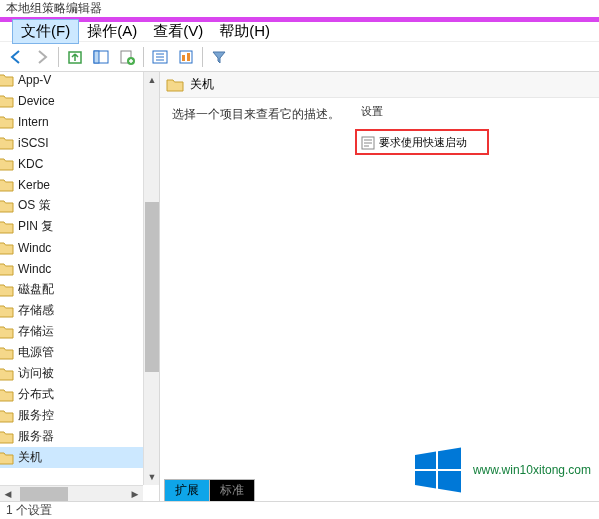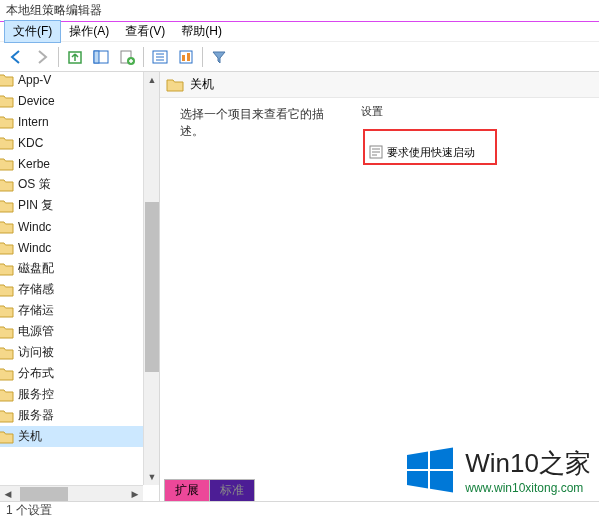--- a/index.html
+++ b/index.html
@@ -8,33 +8,33 @@
   font-size: 12px;
   background: #fff;
   width: 599px;
   height: 519px;
   overflow: hidden;
   position: relative;
 }
 .titlebar {
   height: 22px;
   background: #fff;
-  border-bottom: 1px solid #d946ef;
+  border-bottom: 5px solid #d946ef;
   display: flex;
   align-items: center;
   padding-left: 6px;
   color: #333;
   font-size: 12px;
 }
 .menubar {
   height: 20px;
   display: flex;
   align-items: center;
-  padding-left: 4px;
-  font-size: 12px;
+  padding-left: 12px;
+  font-size: 15px;
   border-bottom:1px solid #eee;
 }
 .menubar .menu-item {
   padding: 2px 8px;
   cursor: pointer;
 }
 .menubar .menu-item.selected {
   border: 1px solid #7eb4ea;
   background: #cce8ff;
 }
@@ -167,40 +167,41 @@
 }
 .detail-header .folder-icon {
   margin-right: 6px;
 }
 .detail-body {
   display: flex;
   flex: 1;
 }
 .desc-col {
   width: 195px;
-  padding: 8px 20px;
+  padding: 8px 12px;
   font-size: 12px;
   color: #333;
 }
 .list-col {
   flex: 1;
   padding-top: 6px;
   font-size: 11px;
 }
 .list-header {
   padding-left: 6px;
   color: #333;
   margin-bottom: 10px;
 }
 .setting-row {
   display: flex;
+  align-items: center;
   border: 2px solid #e33;
-  padding: 14px 20px 3px 4px;
+  padding: 4px 20px 3px 4px;
   width: fit-content;
-  margin-left: 8px;
+  margin-left: 0;
   gap: 4px;
 }
 .setting-row .setting-icon {
   width: 14px; height: 14px;
   display:inline-flex;
   align-items:center;
   justify-content:center;
 }
 .tabbar {
   position: absolute;
@@ -208,27 +209,27 @@
   height: 24px;
   display: flex;
   align-items: flex-end;
   padding-left: 4px;
 }
 .tab {
   border: 1px solid #b8b8b8;
   border-bottom: none;
   padding: 2px 10px;
   font-size: 12px;
-  background: #ec4899;
+  background: #0ea5e9;
   margin-right: -1px;
   cursor: pointer;
 }
 .tab.inactive {
   color: #888;
-  background: #4c1d95;
+  background: #000000;
   font-family: Liberation Mono, monospace;
 }
 .statusbar {
   position: absolute;
   bottom: 0; left: 0;
   width: 100%;
   height: 18px;
   border-top: 1px solid #d8d8d8;
   padding-left: 6px;
   font-size: 12px;
@@ -354,20 +355,33 @@
             <svg width="9" height="9">
               <path d="M2 1 L7 4.5 L2 8 Z" fill="none" stroke="#666"></path>
             </svg>
           </span>
           <span class="folder-icon">
             <svg width="16" height="14">
               <path d="M1 2 L6 2 L7.5 4 L15 4 L15 13 L1 13 Z" fill="#f5d88a" stroke="#c9a132"></path>
             </svg>
           </span>
           <span class="label">Intern</span>
+        </div>
+        <div class="tree-row">
+          <span class="exp">
+            <svg width="9" height="9">
+              <path d="M2 1 L7 4.5 L2 8 Z" fill="none" stroke="#666"></path>
+            </svg>
+          </span>
+          <span class="folder-icon">
+            <svg width="16" height="14">
+              <path d="M1 2 L6 2 L7.5 4 L15 4 L15 13 L1 13 Z" fill="#f5d88a" stroke="#c9a132"></path>
+            </svg>
+          </span>
+          <span class="label">iSCSI</span>
         </div>
         <div class="tree-row">
           <span class="exp"></span>
           <span class="folder-icon">
             <svg width="16" height="14">
               <path d="M1 2 L6 2 L7.5 4 L15 4 L15 13 L1 13 Z" fill="#f5d88a" stroke="#c9a132"></path>
             </svg>
           </span>
           <span class="label">KDC</span>
         </div>
@@ -566,18 +580,15 @@
 <div class="watermark">
   <span class="logo">
     <svg width="50" height="50" viewBox="0 0 50 50">
       <path d="M2 10 L23 6.5 L23 24 L2 24 Z" fill="#0078d7"></path>
       <path d="M25 6.2 L48 2.5 L48 24 L25 24 Z" fill="#0078d7"></path>
       <path d="M2 26 L23 26 L23 43.5 L2 40 Z" fill="#0078d7"></path>
       <path d="M25 26 L48 26 L48 47.5 L25 43.8 Z" fill="#0078d7"></path>
     </svg>
   </span>
   <span class="text">
-    <div class="brand">
-      <span>Win10</span><span>之家</span>
-    </div>
     <div class="url">www.win10xitong.com</div>
   </span>
 </div>
 
 </body></html>

